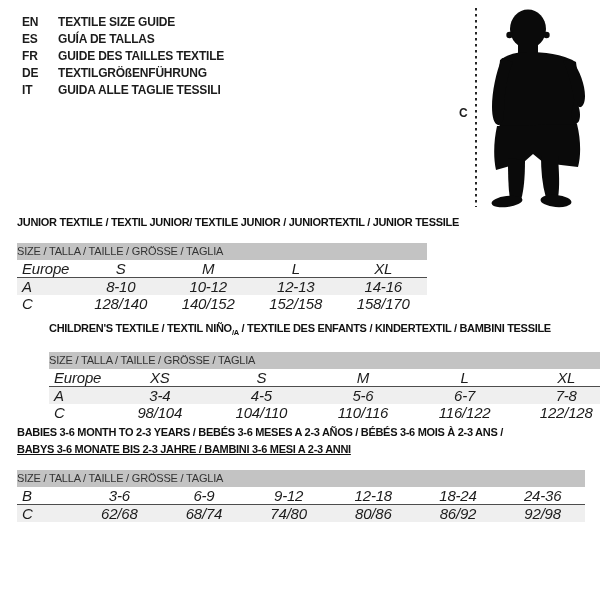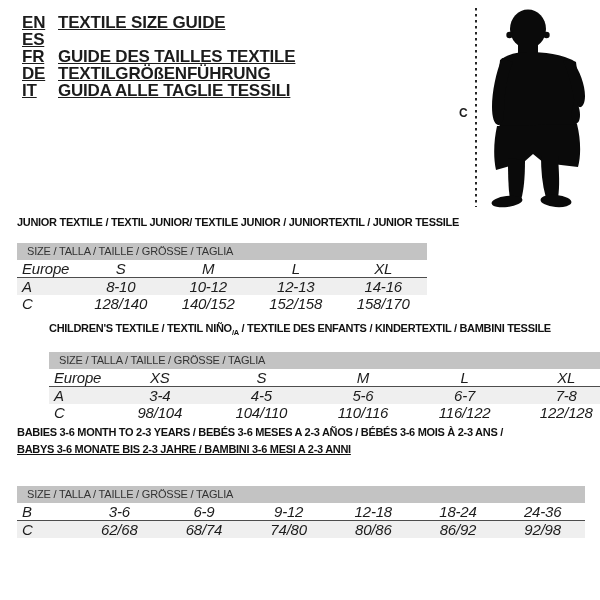--- a/index.html
+++ b/index.html
@@ -1,58 +1,59 @@
 <!DOCTYPE html>
 <html><head>
 <meta charset="utf-8">
 <style>
   html,body{margin:0;padding:0;background:#ffffff;}
   .page{
     position:relative;width:600px;height:600px;background:#ffffff;
     font-family:"Liberation Sans",sans-serif;color:#1c1c1c;overflow:hidden;
   }
   
-  .langs{position:absolute;left:22px;top:14px;font-weight:bold;font-size:17px;letter-spacing:-0.2px;text-decoration:underline;}
+  .langs{position:absolute;left:22px;top:14px;font-weight:bold;font-size:12px;letter-spacing:-0.2px;}
   .lang-row{display:flex;height:17px;line-height:17px;}
   .lang-code{width:36px;flex:0 0 36px;}
   
   .figure-svg{position:absolute;left:455px;top:5px;}
   .c-label{position:absolute;left:459px;top:106px;font-weight:bold;font-size:12px;}
   
   section{position:absolute;}
   #t1{left:17px;top:216px;width:410px;}
   #t2{left:17px;top:322px;width:568px;margin-left:32px;}
   #t3{left:17px;top:426px;width:568px;}
   h2.tbl-title{margin:0;font-size:11px;line-height:13px;font-weight:bold;letter-spacing:-0.3px;white-space:nowrap;color:#111;}
   #t1 h2.tbl-title{margin-bottom:10px;}
   #t2 h2.tbl-title{margin-bottom:13px;}
-  #t3 h2.tbl-title{margin-bottom:30px;}
+  #t3 h2.tbl-title{margin-bottom:14px;}
   h2.tbl-title sub{font-size:7.5px;}
   .title-line2{display:block;text-decoration:underline;}
-  .size-bar{height:17px;line-height:17px;background:#c3c3c3;padding-left:10px;font-size:11px;font-weight:normal;color:#333;box-sizing:border-box;letter-spacing:-0.2px;}
+  .size-bar{height:17px;line-height:17px;background:#c3c3c3;padding-left:0;font-size:11px;font-weight:normal;color:#333;box-sizing:border-box;letter-spacing:-0.2px;}
   table.size-table{width:100%;border-collapse:collapse;table-layout:fixed;font-size:15px;letter-spacing:-0.2px;font-style:italic;}
   table.size-table td{height:17px;padding:0;text-align:center;}
   table.size-table td.rowlabel{text-align:left;padding-left:5px;}
   tr.divider td{border-bottom:1px solid #4d4d4d;}
   tr.alt{background:#efefef;}
   
   .legend{position:absolute;left:22px;top:533px;font-weight:bold;font-size:11px;line-height:17px;letter-spacing:-0.2px;color:#111;}
 </style>
 </head>
 <body>
 
 <div class="page">
 
   <div class="langs">
     <div class="lang-row">
       <span class="lang-code">EN</span>
       <span class="lang-label">TEXTILE SIZE GUIDE</span>
     </div>
     <div class="lang-row">
       <span class="lang-code">ES</span>
+      <span class="lang-label">GUÍA DE TALLAS</span>
     </div>
     <div class="lang-row">
       <span class="lang-code">FR</span>
       <span class="lang-label">GUIDE DES TAILLES TEXTILE</span>
     </div>
     <div class="lang-row">
       <span class="lang-code">DE</span>
       <span class="lang-label">TEXTILGRÖßENFÜHRUNG</span>
     </div>
     <div class="lang-row">

